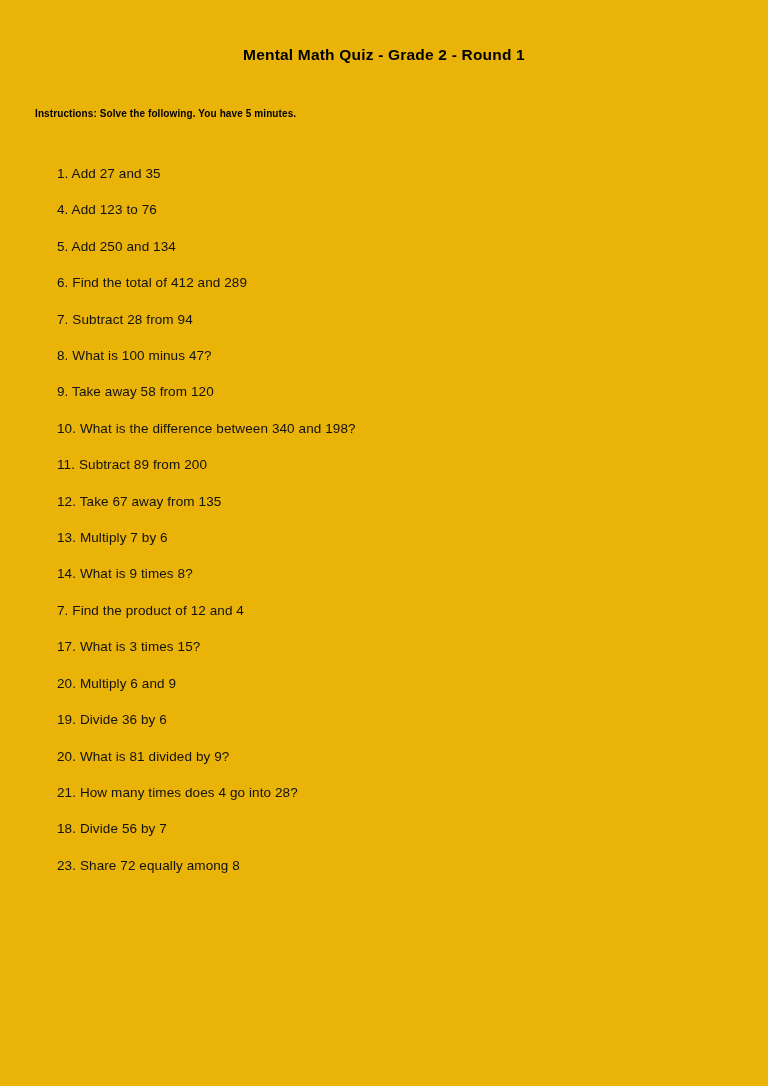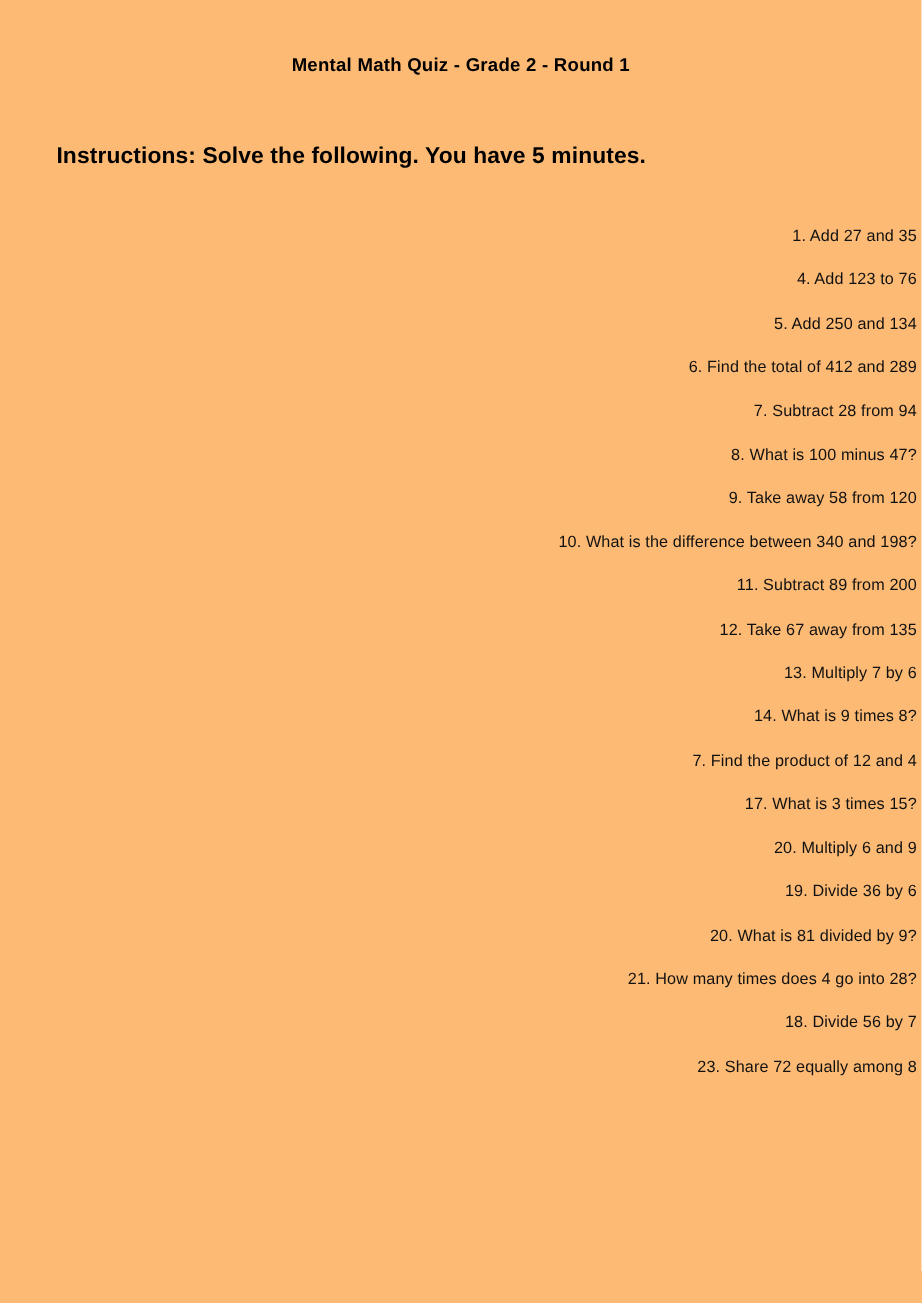--- a/index.html
+++ b/index.html
@@ -12,46 +12,45 @@
     height: 1086px;
     font-family: "Liberation Sans", sans-serif;
     color: #000000;
     -webkit-font-smoothing: antialiased;
   }
   .page {
     position: relative;
     width: 768px;
     height: 1086px;
     box-sizing: border-box;
-    background: #fdba74;
+    background: #eab308;
     overflow: hidden;
   }
   .doc-title {
     text-align: center;
     font-size: 15.5px;
     font-weight: bold;
     letter-spacing: 0.2px;
     margin: 0;
     padding-top: 46px;
   }
   .instructions {
-    font-size: 19px;
+    font-size: 10px;
     font-weight: bold;
-    margin: 16px;
+    margin: 4px;
     padding-left: 31px;
     padding-top: 40px;
     letter-spacing: 0.1px;
   }
   .question-list {
     list-style: none;
-    margin: 4px;
+    margin: 16px;
     padding: 0;
     padding-left: 41px;
     padding-top: 21px;
-    text-align: right;
   }
   .question-item {
     font-size: 13.5px;
     line-height: 36.4px;
     letter-spacing: 0.1px;
     color: #111111;
     white-space: nowrap;
   }
 </style>
 </head>

